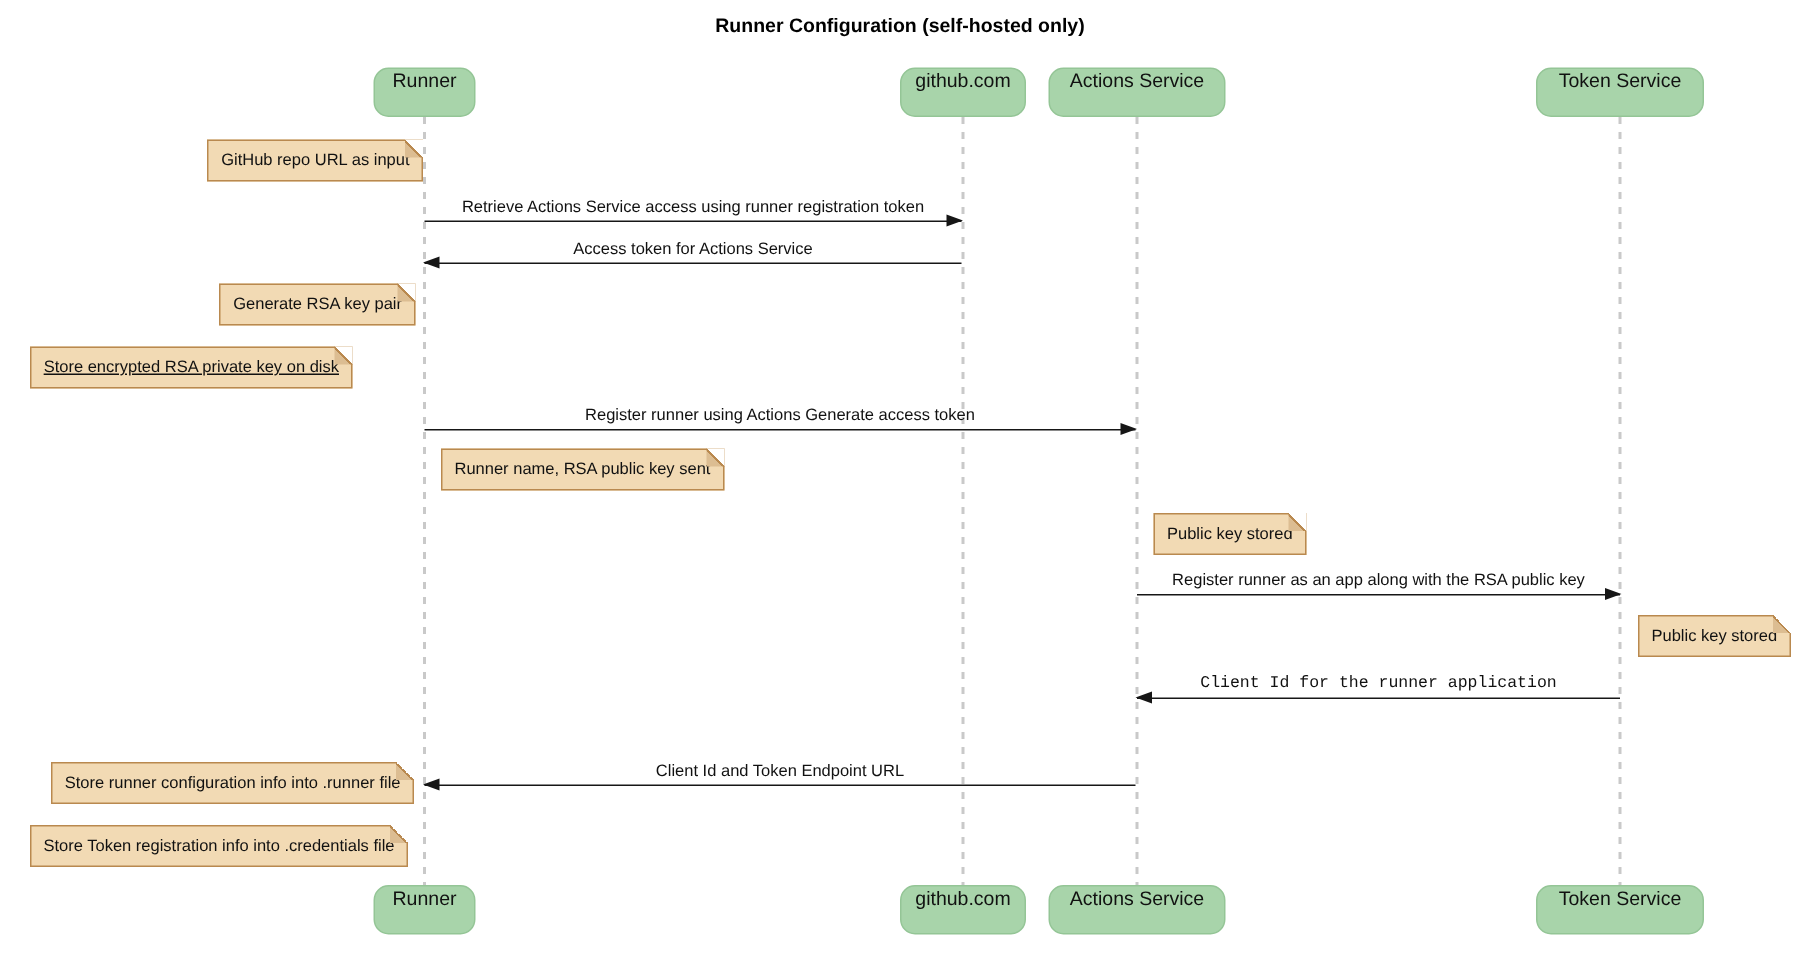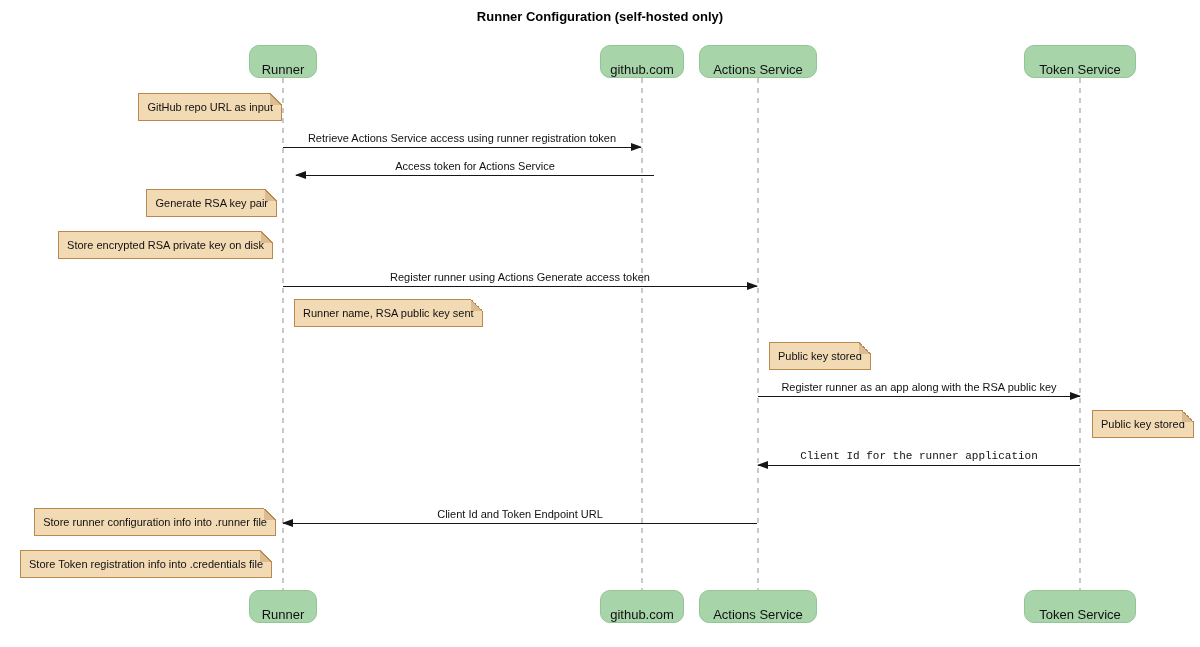--- a/index.html
+++ b/index.html
@@ -32,21 +32,21 @@
     color: var(--text);
   }
   .participant {
     position: absolute;
     height: 33px;
     box-sizing: border-box;
     background: var(--participant-fill);
     border: 1px solid var(--participant-border);
     border-radius: 10px;
     display: flex;
-    align-items: flex-end;
+    align-items: flex-start;
     justify-content: center;
     font-size: 13px;
     color: #111111;
   }
   .lifeline {
     position: absolute;
     top: 78px;
     height: 512px;
     width: 1.5px;
     background: repeating-linear-gradient(to bottom, var(--lifeline) 0 5px, transparent 5px 10px);
@@ -137,21 +137,21 @@
   <div class="participant" style="left:1024px;top:590px;width:112px;">
     <span>Token Service</span>
   </div>
 
   <div class="message" style="left:283px;top:131px;width:358px;">
     <div class="label">Retrieve Actions Service access using runner registration token</div>
     <div class="line">
         <span class="arrowhead right"></span>
       </div>
   </div>
-  <div class="message" style="left:296px;top:159px;width:358px;">
+  <div class="message" style="left:283px;top:159px;width:358px;">
     <div class="label">Access token for Actions Service</div>
     <div class="line">
         <span class="arrowhead left"></span>
       </div>
   </div>
   <div class="message" style="left:283px;top:270px;width:474px;">
     <div class="label">Register runner using Actions Generate access token</div>
     <div class="line">
         <span class="arrowhead right"></span>
       </div>
@@ -176,21 +176,21 @@
   </div>
 
   <div class="note" style="right:918px;top:93px;">
     <span>GitHub repo URL as input</span>
     <span class="fold"></span>
   </div>
   <div class="note" style="right:923px;top:189px;">
     <span>Generate RSA key pair</span>
     <span class="fold"></span>
   </div>
-  <div class="note" style="right:927px;top:231px;">
+  <div class="note" style="right:965px;top:231px;text-decoration:underline;">
     <span>Store encrypted RSA private key on disk</span>
     <span class="fold"></span>
   </div>
   <div class="note" style="left:294px;top:299px;">
     <span>Runner name, RSA public key sent</span>
     <span class="fold"></span>
   </div>
   <div class="note" style="left:769px;top:342px;">
     <span>Public key stored</span>
     <span class="fold"></span>

